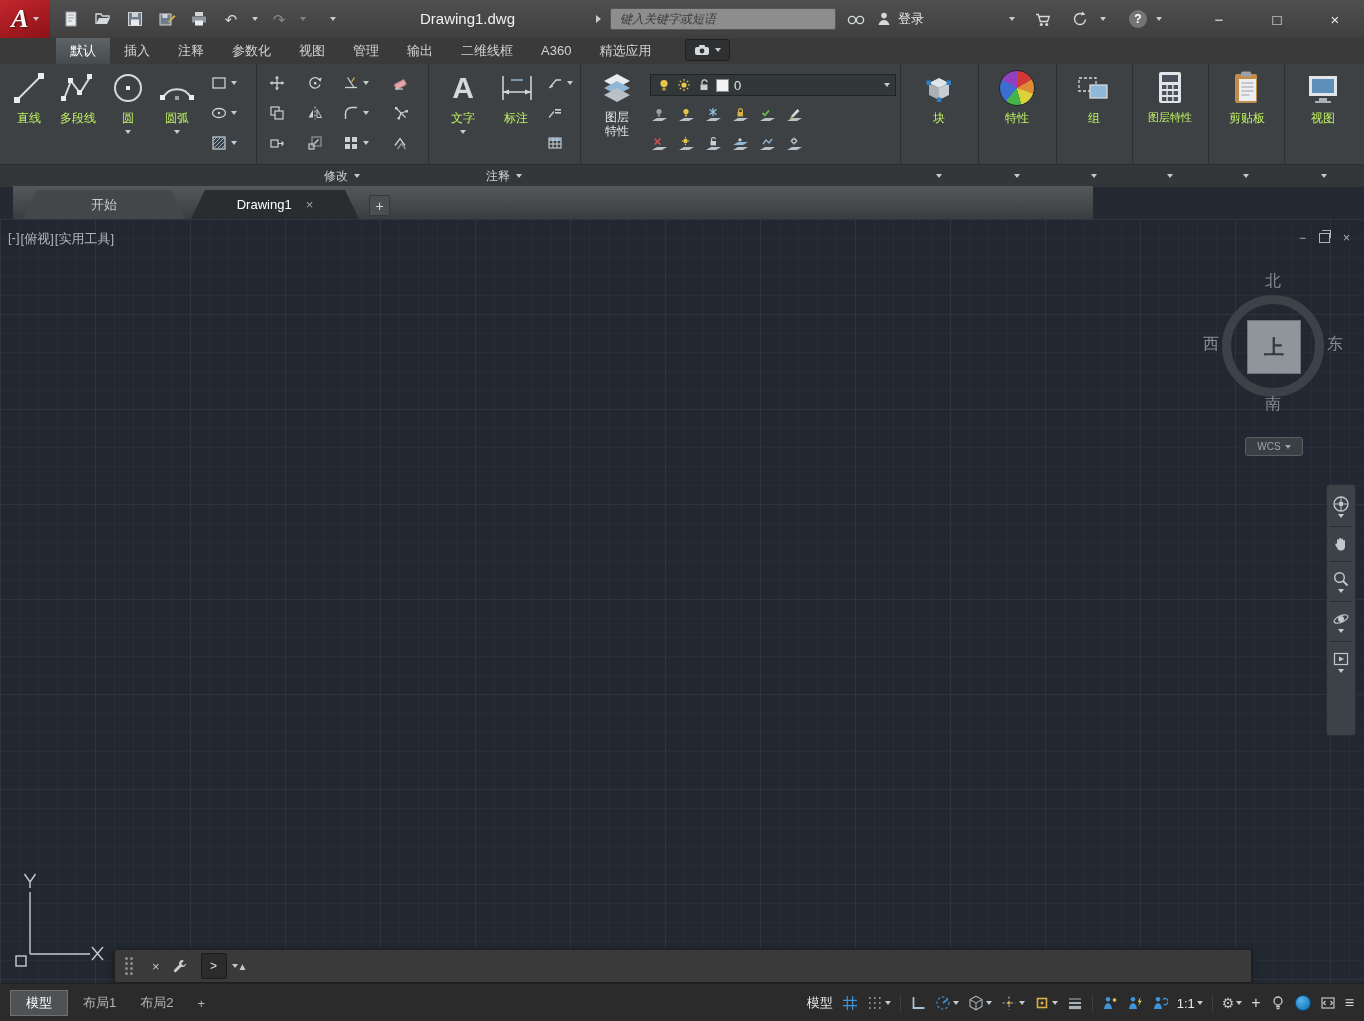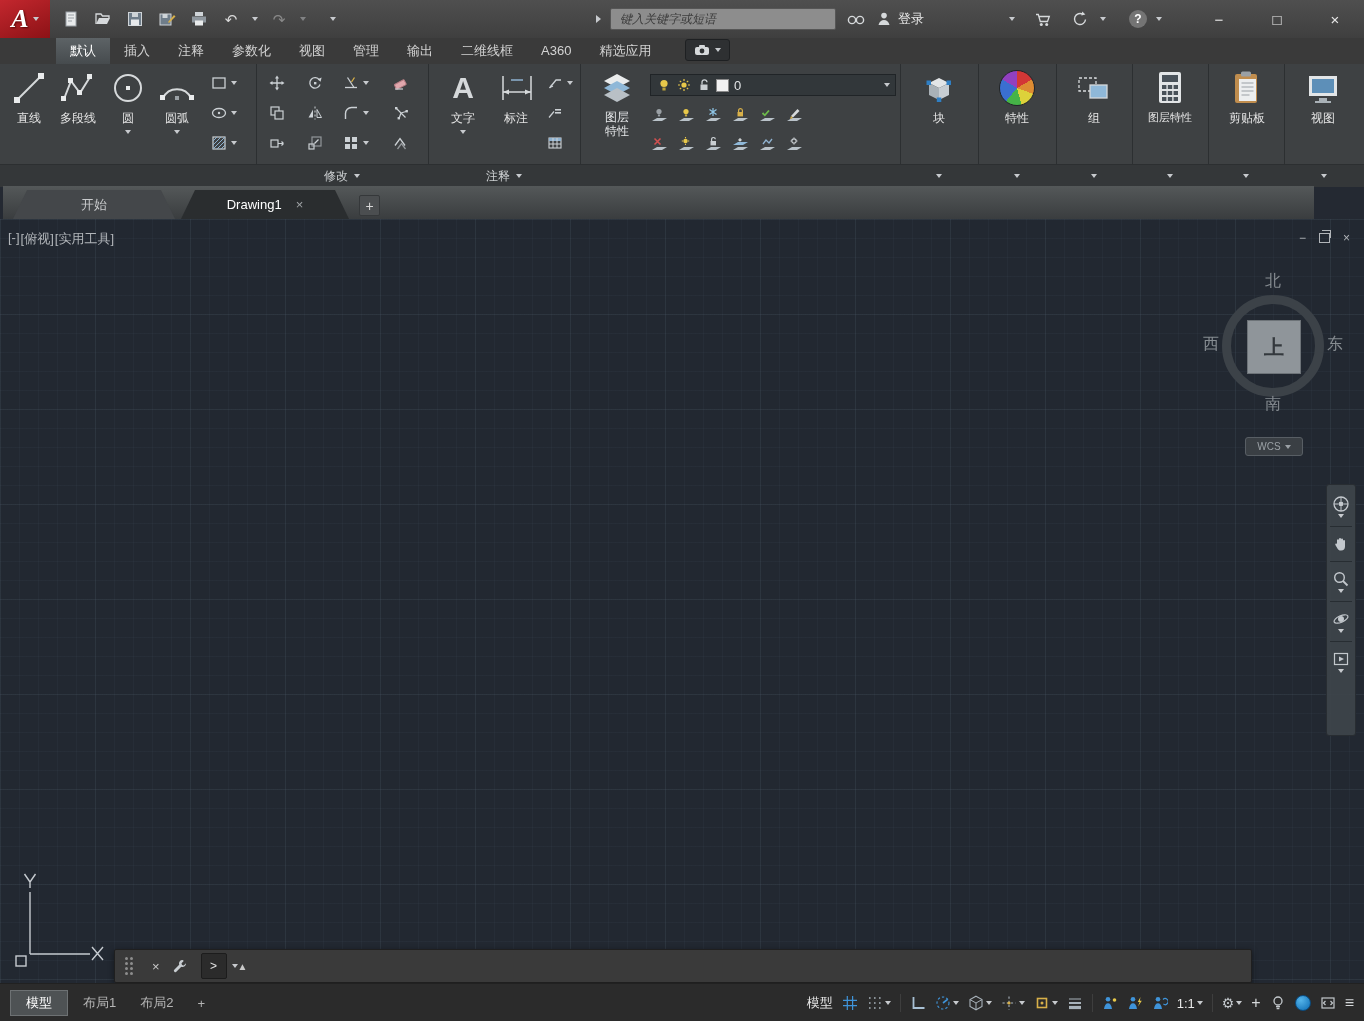--- a/index.html
+++ b/index.html
@@ -33,35 +33,35 @@
   .rtab{height:26px;line-height:26px;padding:0 14px;font-size:13px;color:#d3d3d3;cursor:pointer;white-space:nowrap}
   .rtab.active{background:linear-gradient(#5d6366,#464b4e);color:#fff}
   .feat-btn{margin-left:20px;margin-bottom:3px;height:20px;background:#2e3032;border:1px solid #1e2022;border-radius:3px;display:flex;align-items:center;gap:5px;padding:0 8px;cursor:pointer}
 
   
   .ribbon{position:absolute;left:0;top:64px;width:1364px;height:122px;background:#3e4143;border-bottom:1px solid #242424}
   .pdiv{position:absolute;top:0;width:1px;height:122px;background:#2c2f31}
   .panel-strip{position:absolute;left:0;top:100px;width:1364px;height:22px;background:#343739;border-top:1px solid #2c2f31}
   .pstrip-item{position:absolute;top:0;height:22px;display:flex;align-items:center;justify-content:center;gap:6px;color:#ced1d3;font-size:12px;cursor:pointer}
   .tool{position:absolute;display:flex;flex-direction:column;align-items:center;gap:3px;cursor:pointer}
-  .tool .lbl{font-size:12px;color:#e5e5e5;white-space:nowrap}
+  .tool .lbl{font-size:12px;color:#bef264;white-space:nowrap}
   .tool .lbl2{font-size:12px;color:#e5e7e9;width:28px;line-height:14px;text-align:center}
   .bigicon{width:38px;height:38px;display:flex;align-items:center;justify-content:center}
   .si{width:18px;height:18px;display:flex;align-items:center;justify-content:center;cursor:pointer}
   .mi-wrap{position:absolute;display:flex;align-items:center;gap:3px}
   .text-a{font-size:30px;font-weight:bold;color:#d6d9db;line-height:1}
   .color-wheel{width:34px;height:34px;border-radius:50%;border:1px solid #202428;
     background:conic-gradient(#d33736 0 60deg,#dd8c33 60deg 110deg,#ddd23a 110deg 165deg,#45b347 165deg 220deg,#3a6fd0 220deg 300deg,#9240c0 300deg 360deg)}
   .layer-combo{position:absolute;left:650px;top:10px;width:246px;height:22px;background:#32373a;border:1px solid #202427;display:flex;align-items:center;gap:5px;padding:0 5px;box-sizing:border-box;cursor:pointer}
   .layer-combo .lay-name{color:#e2e4e6;font-size:13px}
   .swatch{width:11px;height:11px;background:#f2f2f2;border:1px solid #8a8a8a}
   .combo-sp{flex:1}
 
   
-  .filebar{position:absolute;left:3px;top:186px;width:1311px;height:33px;background:linear-gradient(#545859,#3a3d3f)}
+  .filebar{position:absolute;left:13px;top:186px;width:1080px;height:33px;background:linear-gradient(#545859,#3a3d3f)}
   .ftab{position:absolute;top:4px;height:29px;display:flex;align-items:center;justify-content:center;font-size:13px;cursor:pointer}
   .ftab.start{left:10px;width:162px;background:#44474a;color:#c9cbcd;clip-path:polygon(14px 0,calc(100% - 14px) 0,100% 100%,0 100%)}
   .ftab.activeTab{left:178px;width:168px;background:#2a2d2f;color:#fff;clip-path:polygon(14px 0,calc(100% - 14px) 0,100% 100%,0 100%);gap:14px}
   .ftab-close{color:#a0a4a7;font-size:13px;cursor:pointer}
   .fplus{position:absolute;left:356px;top:9px;width:19px;height:19px;background:#4b4e50;border:1px solid #35383a;border-radius:2px;display:flex;align-items:center;justify-content:center;color:#d8d8d8;font-size:14px;cursor:pointer}
 
   
   .canvas{position:absolute;left:0;top:219px;width:1364px;height:764px;background:#222831;
     background-image:
       linear-gradient(rgba(120,140,160,.05) 1px,transparent 1px),
@@ -154,20 +154,21 @@
       <span class="ib">
           <span class="glyph">↶</span>
         </span>
       <span class="cv sm"></span>
       <span class="ib dim">
           <span class="glyph">↷</span>
         </span>
       <span class="cv sm dim"></span>
       <span class="cv sm" style="margin-left:14px"></span>
     </div>
+    <div class="tb-title">Drawing1.dwg</div>
     <div class="search-wrap">
       <span class="cr"></span>
       <span class="search-box">
         <input type="text" placeholder="键入关键字或短语" style="">
       </span>
       <span class="ib">
           <svg width="20" height="18">
             <circle cx="6" cy="10" r="3.6" fill="none" stroke="#d6d9db" stroke-width="1.4"></circle>
             <circle cx="14" cy="10" r="3.6" fill="none" stroke="#d6d9db" stroke-width="1.4"></circle>
             <path d="M9.6 9h1" stroke="#d6d9db" stroke-width="1.4"></path>

